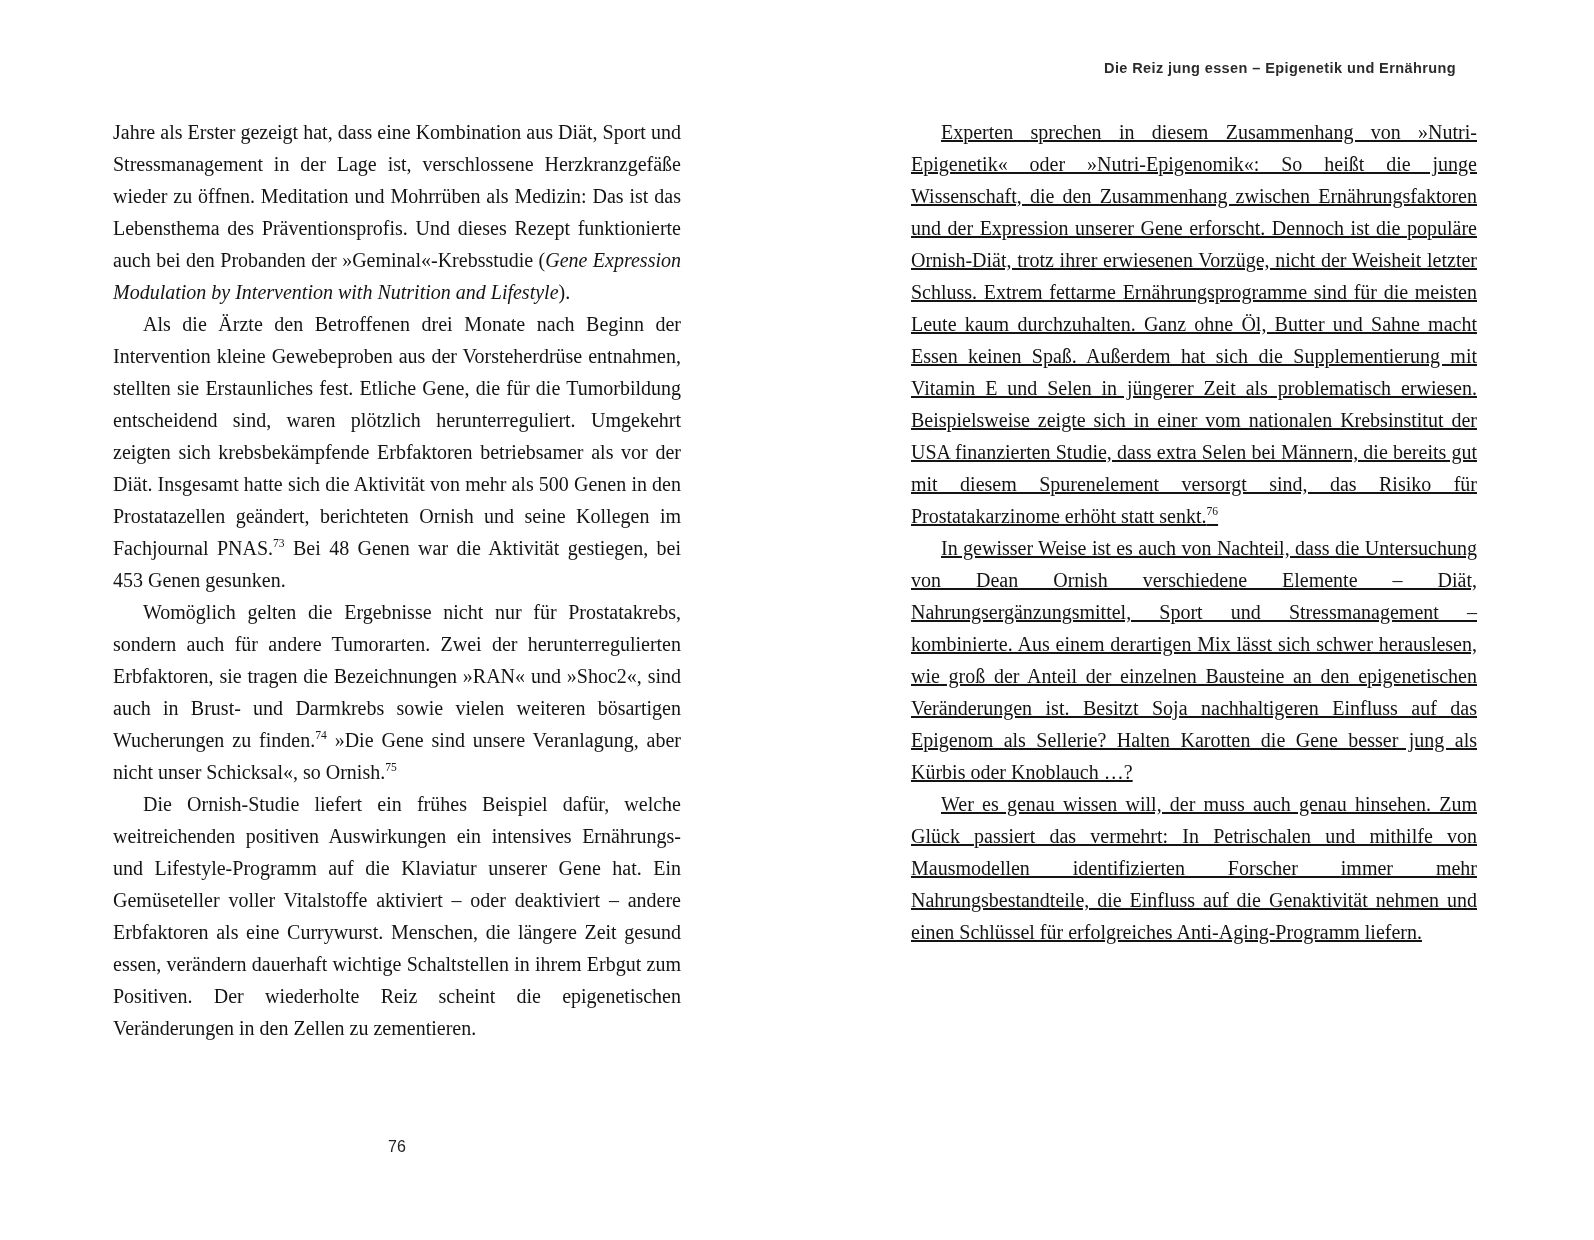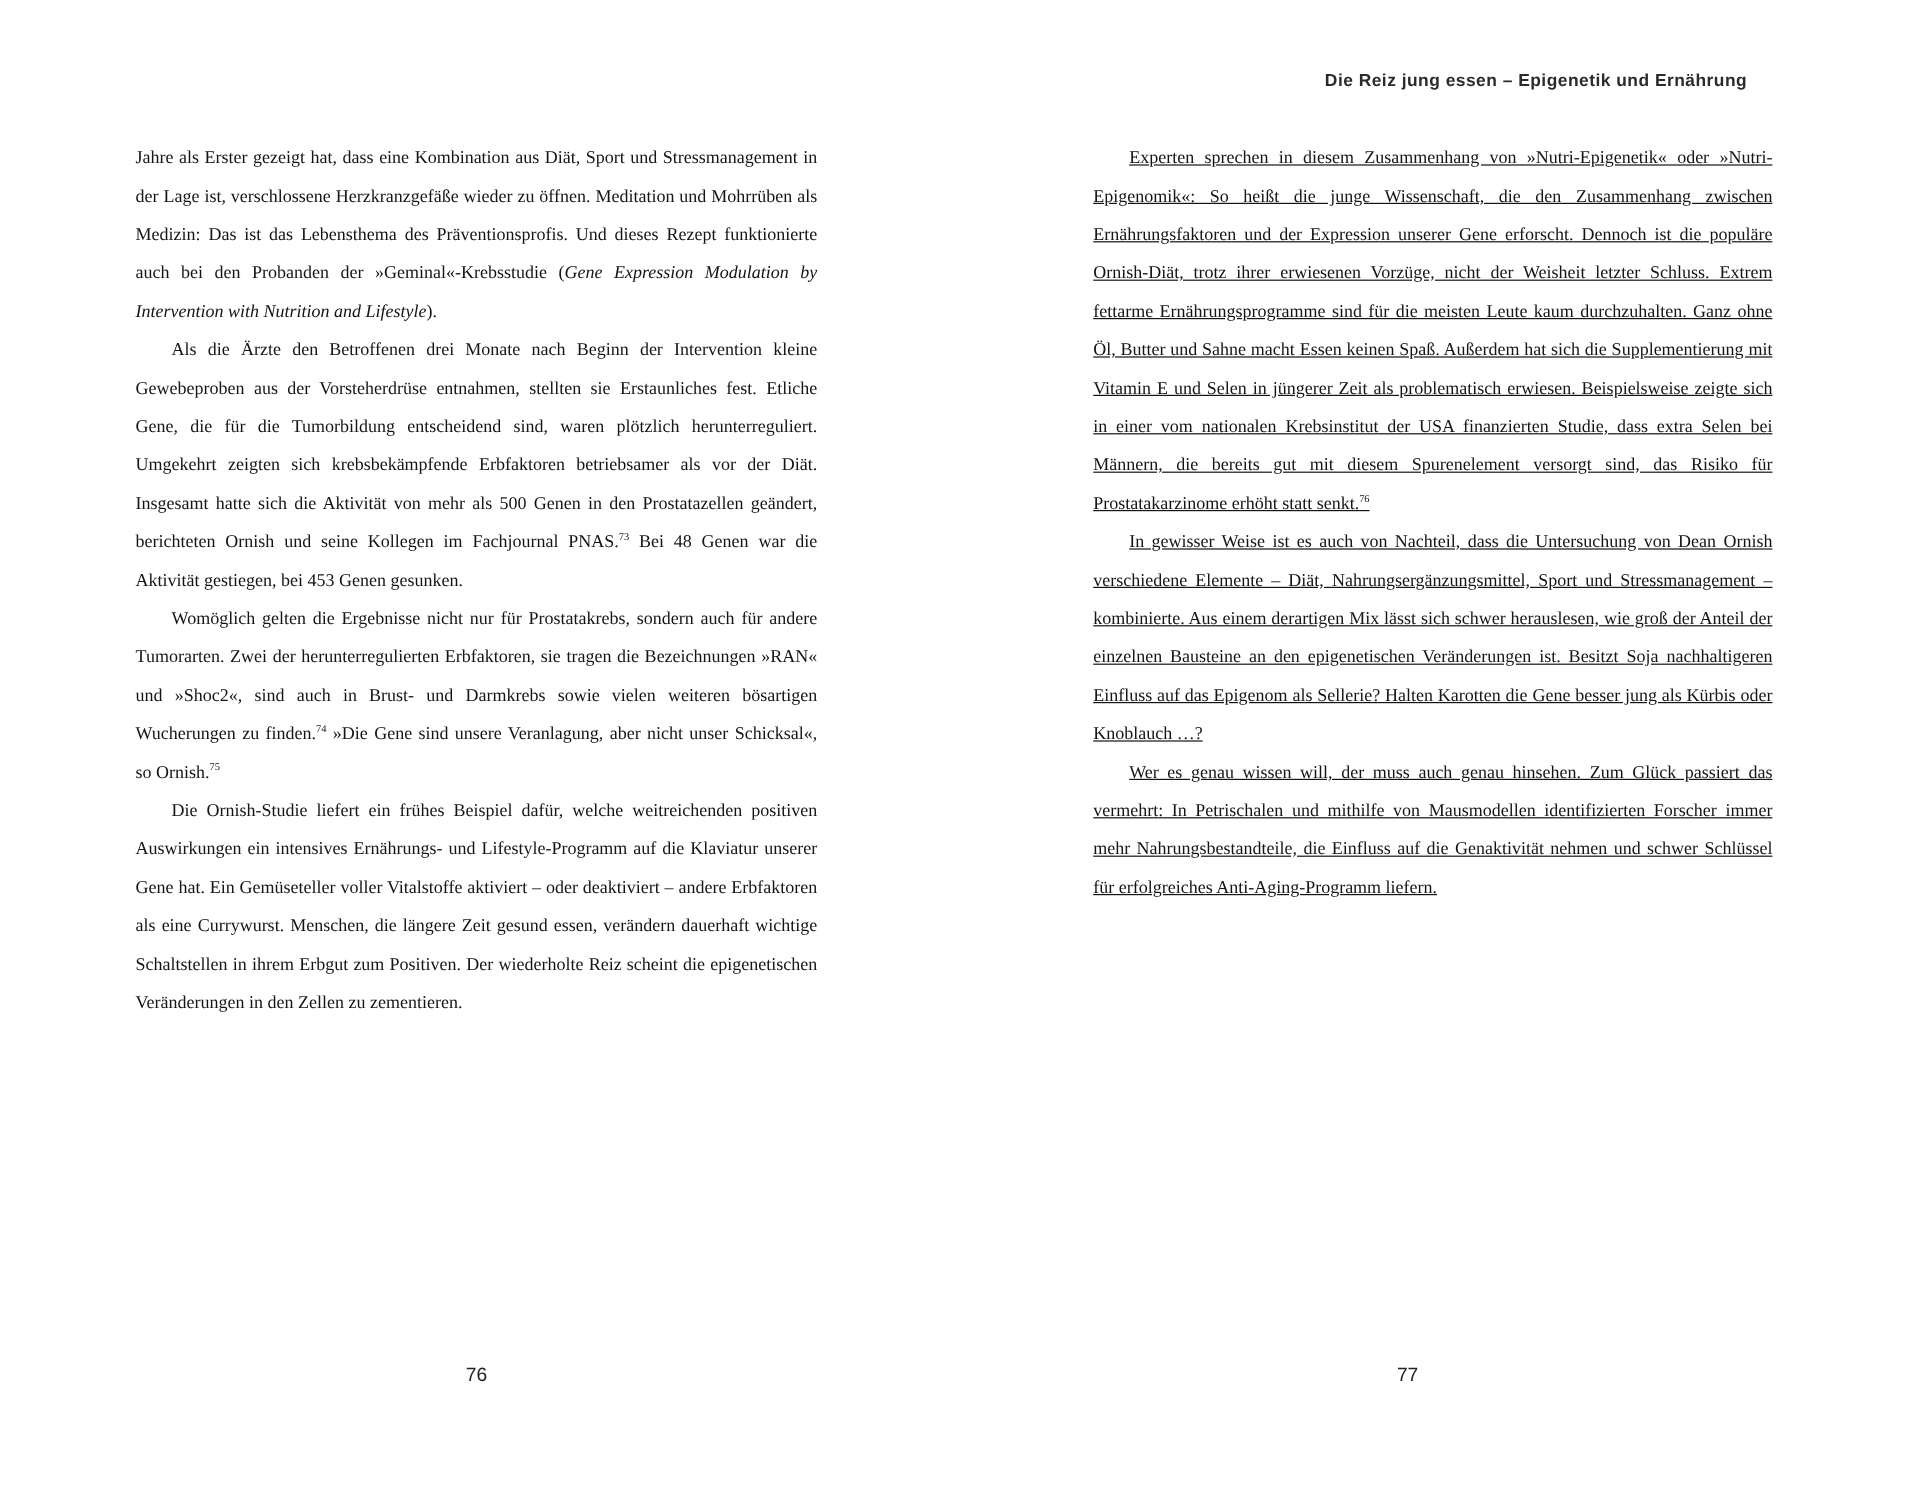--- a/index.html
+++ b/index.html
@@ -32,21 +32,21 @@
   }
   .running-head.right {
     left: 890px;
     width: 566px;
     text-align: right;
   }
   .text-column {
     position: absolute;
     top: 116px;
     font-family: "Liberation Serif", serif;
-    font-size: 15px;
+    font-size: 20px;
     line-height: 32px;
     color: #141414;
     text-align: justify;
     -webkit-hyphens: auto;
     hyphens: auto;
   }
   .text-column.left {
     left: 113px;
     width: 568px;
   }
@@ -98,20 +98,19 @@
   <div class="text-column left">
     <p class="paragraph"><span>Jahre als Erster gezeigt hat, dass eine Kombination aus Diät, Sport und Stressmanagement in der Lage ist, verschlossene Herzkranzgefäße wieder zu öffnen. Meditation und Mohrrüben als Medizin: Das ist das Lebensthema des Präventionsprofis. Und dieses Rezept funktionierte auch bei den Probanden der »Geminal«-Krebsstudie (</span><em>Gene Expression Modulation by Intervention with Nutrition and Lifestyle</em><span>).</span></p>
     <p class="paragraph indent"><span>Als die Ärzte den Betroffenen drei Monate nach Beginn der Intervention kleine Gewebeproben aus der Vorsteherdrüse entnahmen, stellten sie Erstaunliches fest. Etliche Gene, die für die Tumorbildung entscheidend sind, waren plötzlich herunterreguliert. Umgekehrt zeigten sich krebsbekämpfende Erbfaktoren betriebsamer als vor der Diät. Insgesamt hatte sich die Aktivität von mehr als 500 Genen in den Prostatazellen geändert, berichteten Ornish und seine Kollegen im Fachjournal PNAS.</span><sup>73</sup><span> Bei 48 Genen war die Aktivität gestiegen, bei 453 Genen gesunken.</span></p>
     <p class="paragraph indent"><span>Womöglich gelten die Ergebnisse nicht nur für Prostatakrebs, sondern auch für andere Tumorarten. Zwei der herunterregulierten Erbfaktoren, sie tragen die Bezeichnungen »RAN« und »Shoc2«, sind auch in Brust- und Darmkrebs sowie vielen weiteren bösartigen Wucherungen zu finden.</span><sup>74</sup><span> »Die Gene sind unsere Veranlagung, aber nicht unser Schicksal«, so Ornish.</span><sup>75</sup></p>
     <p class="paragraph indent"><span>Die Ornish-Studie liefert ein frühes Beispiel dafür, welche weitreichenden positiven Auswirkungen ein intensives Ernährungs- und Lifestyle-Programm auf die Klaviatur unserer Gene hat. Ein Gemüseteller voller Vitalstoffe aktiviert – oder deaktiviert – andere Erbfaktoren als eine Currywurst. Menschen, die längere Zeit gesund essen, verändern dauerhaft wichtige Schaltstellen in ihrem Erbgut zum Positiven. Der wiederholte Reiz scheint die epigenetischen Veränderungen in den Zellen zu zementieren.</span></p>
   </div>
 
   <div class="text-column right">
     <p class="paragraph indent"><span>Experten sprechen in diesem Zusammenhang von »Nutri-Epigenetik« oder »Nutri-Epigenomik«: So heißt die junge Wissenschaft, die den Zusammenhang zwischen Ernährungsfaktoren und der Expression unserer Gene erforscht. Dennoch ist die populäre Ornish-Diät, trotz ihrer erwiesenen Vorzüge, nicht der Weisheit letzter Schluss. Extrem fettarme Ernährungsprogramme sind für die meisten Leute kaum durchzuhalten. Ganz ohne Öl, Butter und Sahne macht Essen keinen Spaß. Außerdem hat sich die Supplementierung mit Vitamin E und Selen in jüngerer Zeit als problematisch erwiesen. Beispielsweise zeigte sich in einer vom nationalen Krebsinstitut der USA finanzierten Studie, dass extra Selen bei Männern, die bereits gut mit diesem Spurenelement versorgt sind, das Risiko für Prostatakarzinome erhöht statt senkt.</span><sup>76</sup></p>
     <p class="paragraph indent"><span>In gewisser Weise ist es auch von Nachteil, dass die Untersuchung von Dean Ornish verschiedene Elemente – Diät, Nahrungsergänzungsmittel, Sport und Stressmanagement – kombinierte. Aus einem derartigen Mix lässt sich schwer herauslesen, wie groß der Anteil der einzelnen Bausteine an den epigenetischen Veränderungen ist. Besitzt Soja nachhaltigeren Einfluss auf das Epigenom als Sellerie? Halten Karotten die Gene besser jung als Kürbis oder Knoblauch …?</span></p>
-    <p class="paragraph indent"><span>Wer es genau wissen will, der muss auch genau hinsehen. Zum Glück passiert das vermehrt: In Petrischalen und mithilfe von Mausmodellen identifizierten Forscher immer mehr Nahrungsbestandteile, die Einfluss auf die Genaktivität nehmen und schwer Schlüssel für erfolgreiches Anti-Aging-Programm liefern.</span></p>
+    <p class="paragraph indent"><span>Wer es genau wissen will, der muss auch genau hinsehen. Zum Glück passiert das vermehrt: In Petrischalen und mithilfe von Mausmodellen identifizierten Forscher immer mehr Nahrungsbestandteile, die Einfluss auf die Genaktivität nehmen und einen Schlüssel für erfolgreiches Anti-Aging-Programm liefern.</span></p>
   </div>
 
   <div class="page-number left">76</div>
 
-  <div class="page-number right">77</div>
 
 </div>
 
 </body></html>

